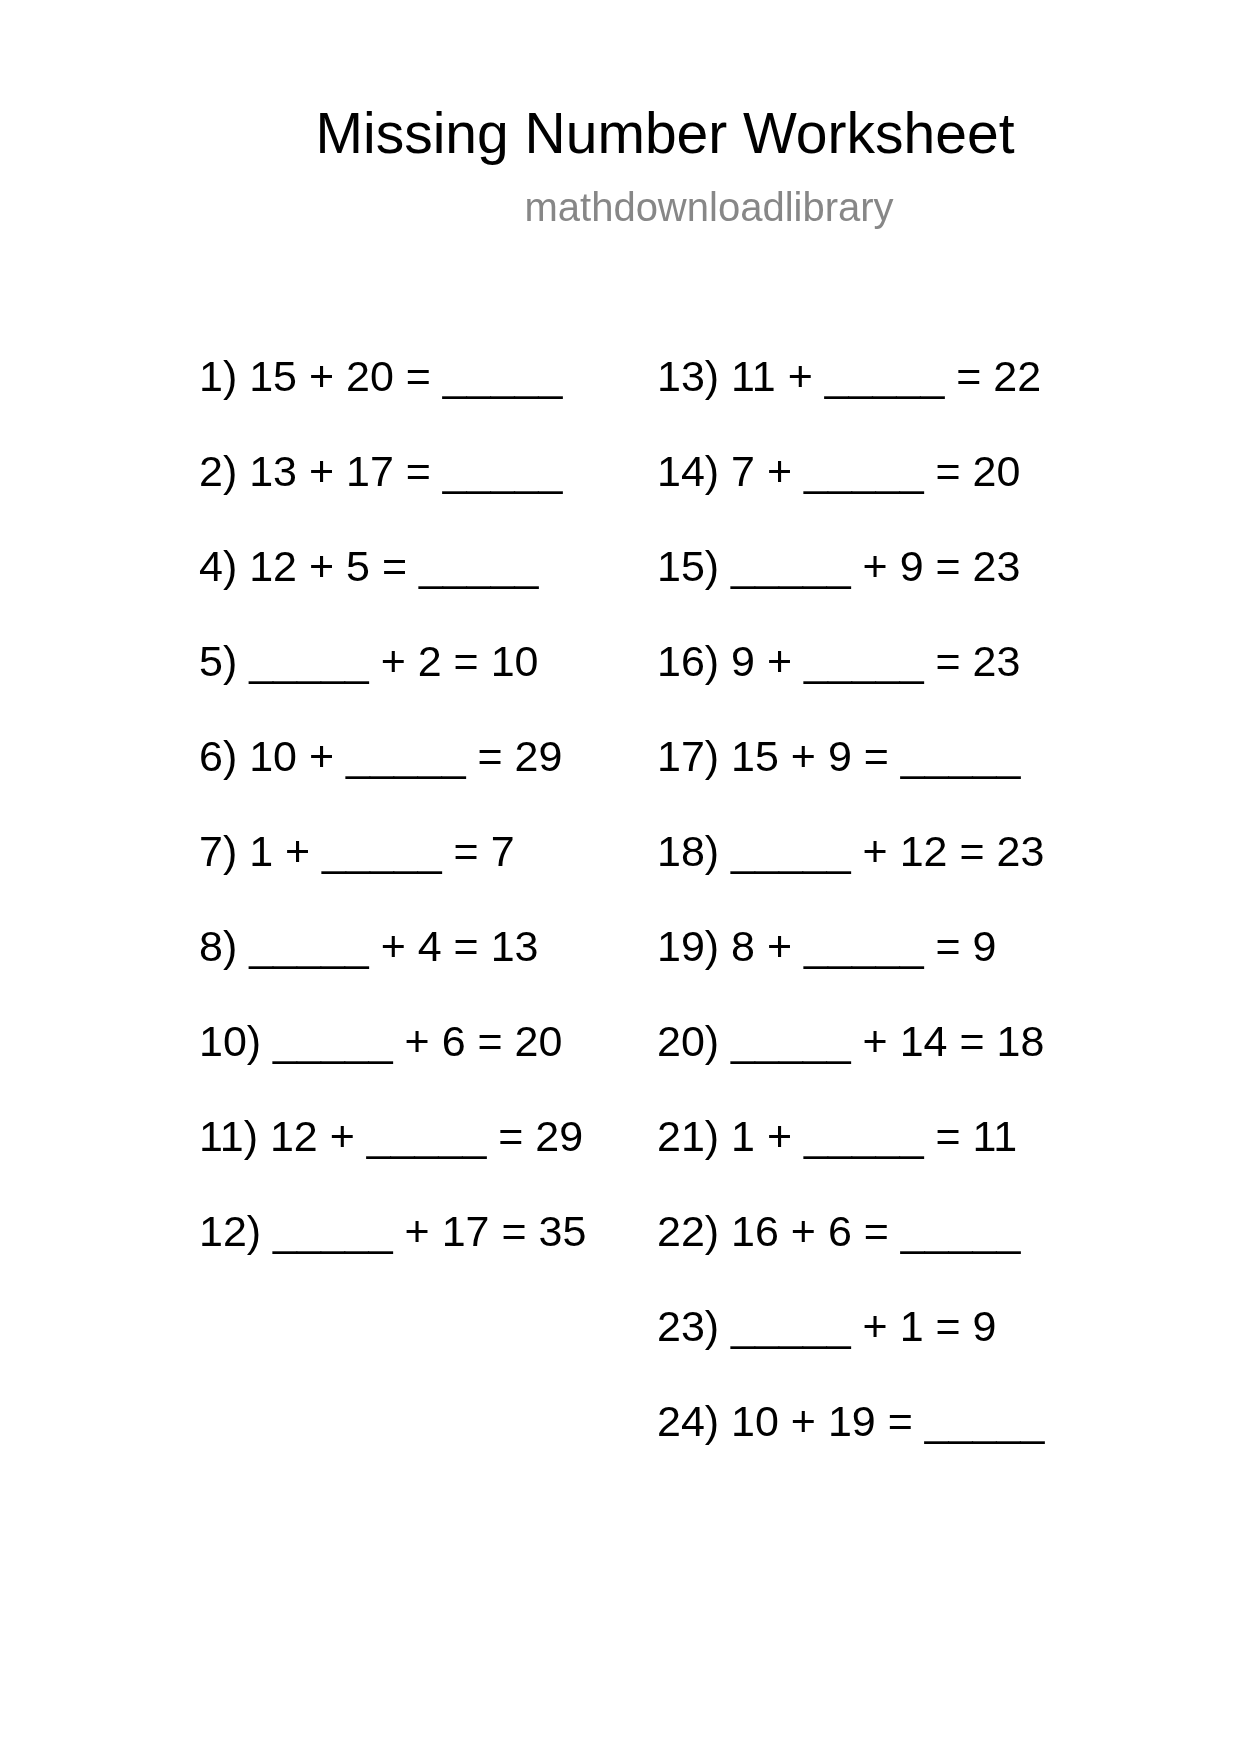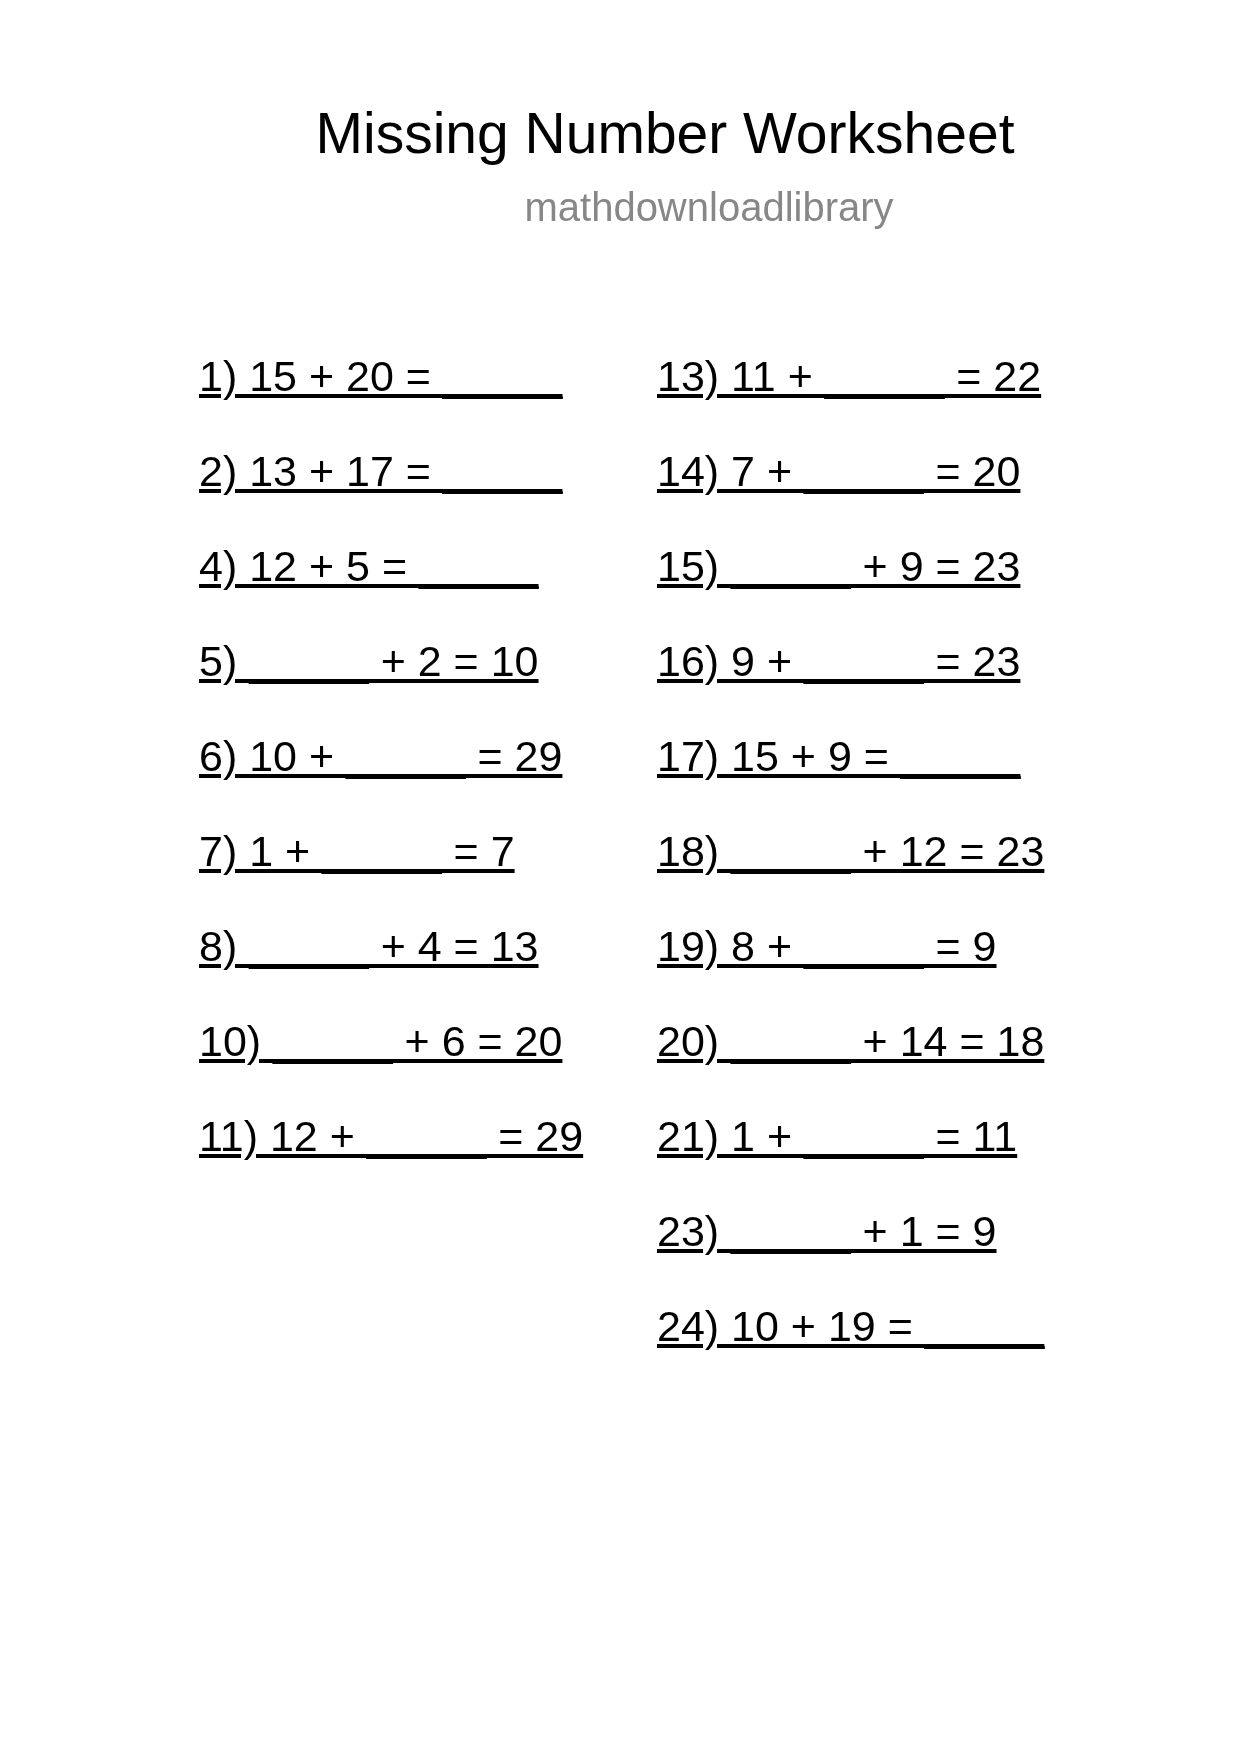--- a/index.html
+++ b/index.html
@@ -2,48 +2,50 @@
 <html><head>
   <meta charset="utf-8">
   <style>
     html, body { margin: 0; padding: 0; background: #ffffff; }
     body { width: 1240px; height: 1754px; position: relative; overflow: hidden;
            font-family: "Liberation Sans", sans-serif; color: #000; }
     .title { position: absolute; left: 0; width: 1330px; top: 98px; text-align: center;
              font-size: 57px; line-height: 70px; color: #000; }
     .subtitle { position: absolute; left: 0; width: 1418px; top: 182px; text-align: center;
                 font-size: 40px; line-height: 50px; color: #878787; }
-    .col { position: absolute; top: 348px; text-decoration: underline; }
+    .col { position: absolute; top: 348px; }
     .col.left { left: 199px; }
     .col.right { left: 657px; }
     .problem { height: 95px; font-size: 43px; line-height: 56px; white-space: pre; }
   </style>
 </head>
 <body>
 
 <div class="title">Missing Number Worksheet</div>
 <div class="subtitle">mathdownloadlibrary</div>
 
 <div class="col left">
   <div class="problem">1) 15 + 20 = _____</div>
   <div class="problem">2) 13 + 17 = _____</div>
   <div class="problem">4) 12 + 5 = _____</div>
   <div class="problem">5) _____ + 2 = 10</div>
   <div class="problem">6) 10 + _____ = 29</div>
   <div class="problem">7) 1 + _____ = 7</div>
   <div class="problem">8) _____ + 4 = 13</div>
   <div class="problem">10) _____ + 6 = 20</div>
   <div class="problem">11) 12 + _____ = 29</div>
+  <div class="problem">12) _____ + 17 = 35</div>
 </div>
 
 <div class="col right">
   <div class="problem">13) 11 + _____ = 22</div>
   <div class="problem">14) 7 + _____ = 20</div>
   <div class="problem">15) _____ + 9 = 23</div>
   <div class="problem">16) 9 + _____ = 23</div>
   <div class="problem">17) 15 + 9 = _____</div>
   <div class="problem">18) _____ + 12 = 23</div>
   <div class="problem">19) 8 + _____ = 9</div>
   <div class="problem">20) _____ + 14 = 18</div>
   <div class="problem">21) 1 + _____ = 11</div>
+  <div class="problem">22) 16 + 6 = _____</div>
   <div class="problem">23) _____ + 1 = 9</div>
   <div class="problem">24) 10 + 19 = _____</div>
 </div>
 
 </body></html>

